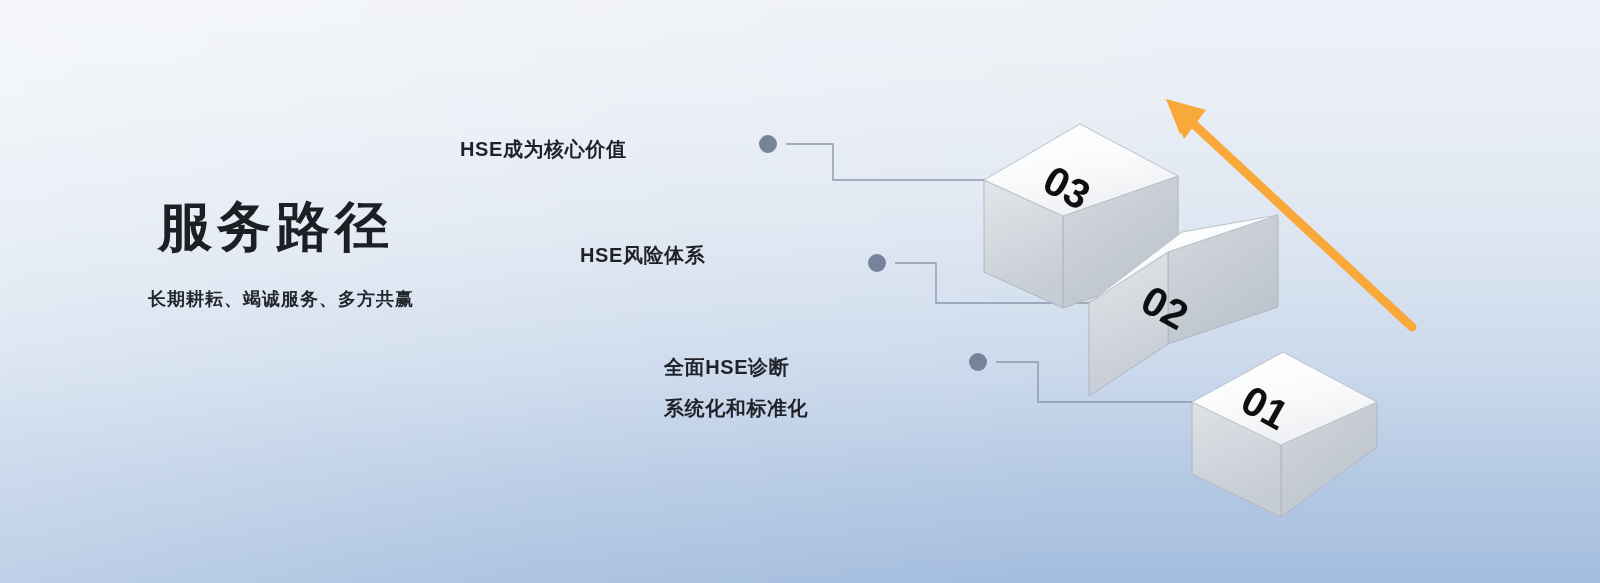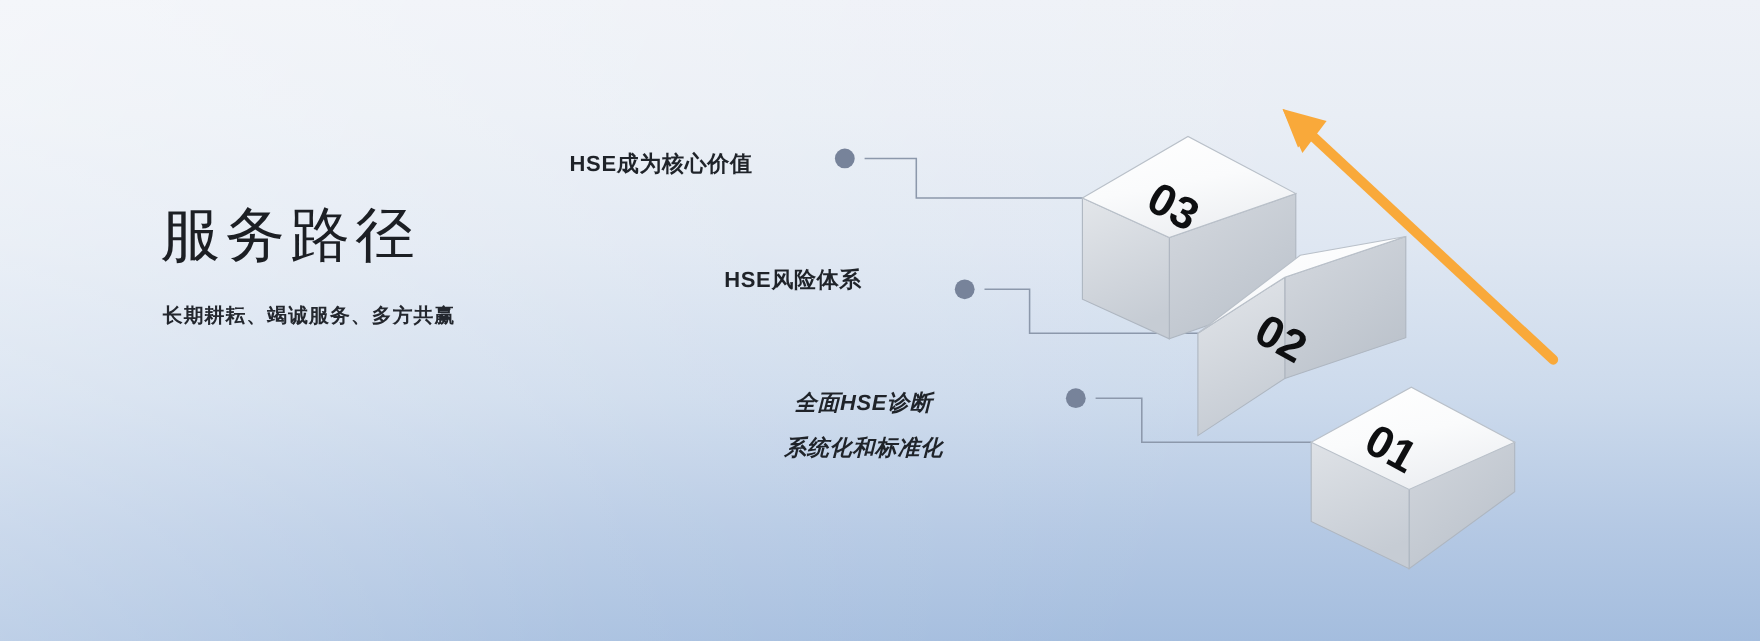--- a/index.html
+++ b/index.html
@@ -30,52 +30,52 @@
 
   
   .headline {
     position: absolute;
     left: 146px;
     top: 186px;
     width: 520px;
   }
   .headline-title {
     font-size: 54px;
-    font-weight: 400;
+    font-weight: 700;
     letter-spacing: 5px;
     color: #1c1f24;
     line-height: 1.05;
-    margin: 0;
+    margin: 12px;
     white-space: nowrap;
   }
   .headline-sub {
     margin: 32px 0 0 2px;
     font-size: 18px;
     font-weight: 700;
     letter-spacing: 1px;
     color: #23272e;
     white-space: nowrap;
   }
 
   
   .callout {
     position: absolute;
-    text-align: center;
+    text-align: left;
   }
   .callout-line {
     font-size: 20px;
     font-weight: 600;
     color: #1f2329;
     letter-spacing: 0.6px;
     line-height: 41px;
     white-space: nowrap;
   }
   .callout-3 { left: 460px; top: 129px; width: 282px; }
   .callout-2 { left: 580px; top: 235px; width: 282px; }
-  .callout-1 { left: 644px; top: 347px; width: 282px; font-style: italic; }
+  .callout-1 { left: 664px; top: 347px; width: 282px; }
 
   
   #art {
     position: absolute;
     left: 0;
     top: 0;
     width: 1600px;
     height: 583px;
   }
 </style>

